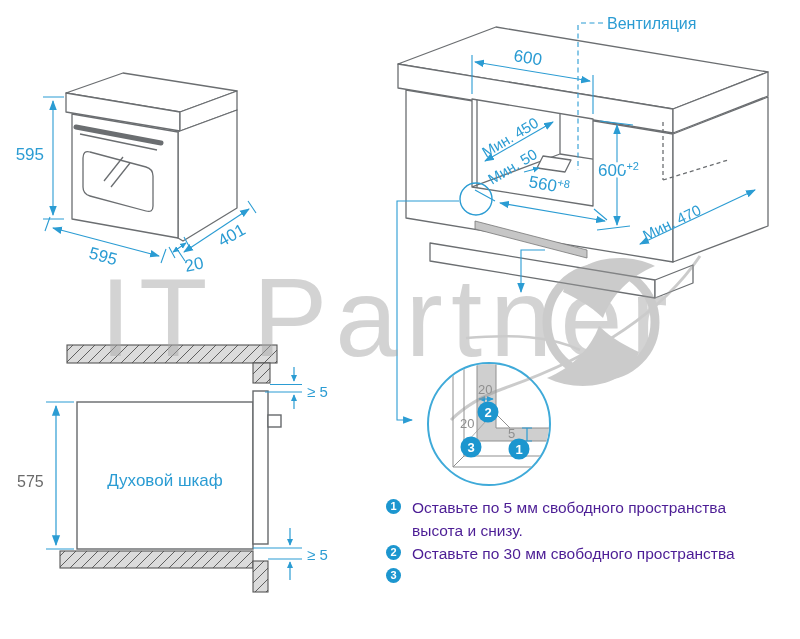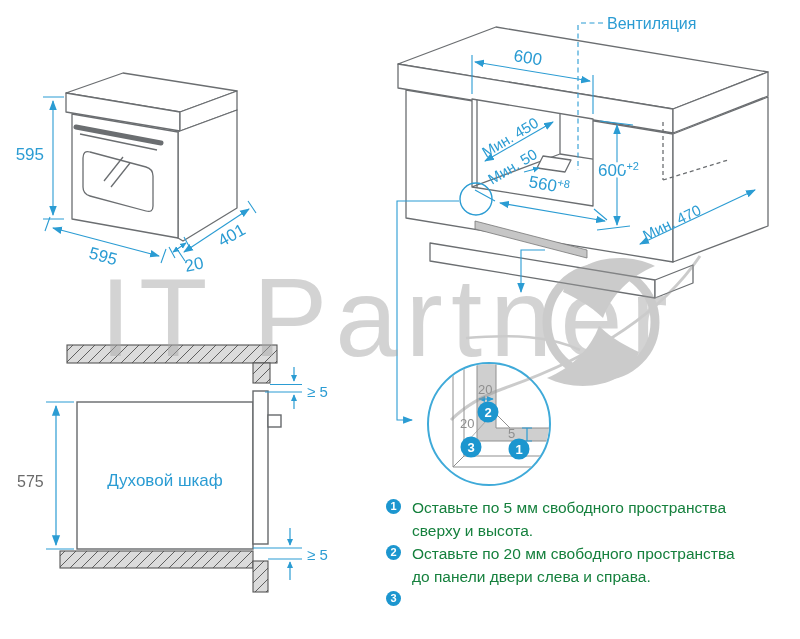--- a/index.html
+++ b/index.html
@@ -14,21 +14,21 @@
   .gtxt{fill:#8F8F8F;font-size:13px;}
   .mnum{fill:#ffffff;font-size:13px;font-weight:bold;}
   .wm{fill:#A8A8A8;font-size:112px;letter-spacing:8px;}
   .vent-note{position:absolute;left:404px;top:299px;width:390px;color:#57585A;
              font-size:15.5px;line-height:22px;}
   .instructions{position:absolute;left:386px;top:496px;width:405px;}
   .inst-item{display:flex;align-items:flex-start;}
   .inst-num{flex:0 0 auto;width:15px;height:15px;border-radius:50%;background:#1C96CF;
             color:#fff;font-size:11px;font-weight:bold;text-align:center;line-height:15px;
             margin:3px 11px 0 0;}
-  .inst-text{color:#15803d;font-size:15.5px;line-height:23px;}
+  .inst-text{color:#4c1d95;font-size:15.5px;line-height:23px;}
 </style>
 </head>
 <body>
 
 <div id="canvas">
 
 <svg id="drawing" width="800" height="639" viewBox="0 0 800 639">
   <defs>
     <marker id="ab" viewBox="0 0 10 10" refX="9" refY="5" markerWidth="9" markerHeight="9" orient="auto-start-reverse">
       <path d="M0,1.2 L10,5 L0,8.8 Z" fill="#2B9CD3"></path>
@@ -188,26 +188,26 @@
       <path d="M466,338 C512,334 550,336 580,350" stroke="#999999" stroke-width="2.5" fill="none"></path>
     </g>
   </g>
 </svg>
 
 
 <div class="instructions">
   <div class="inst-item">
     <span class="inst-num">1</span>
     <span class="inst-text"><span>Оставьте по 5 мм свободного пространства</span><br>
-      <span>сверху и высота.</span></span>
+      <span>высота и снизу.</span></span>
   </div>
   <div class="inst-item">
     <span class="inst-num">2</span>
-    <span class="inst-text"><span>Оставьте по 20 мм свободного пространства</span><br>
-      <span>до панели двери слева и справа.</span></span>
+    <span class="inst-text"><span>Оставьте по 30 мм свободного пространства</span><br>
+      </span>
   </div>
   <div class="inst-item">
     <span class="inst-num">3</span>
     <span class="inst-text"><br>
       </span>
   </div>
 </div>
 
 </div>
 

